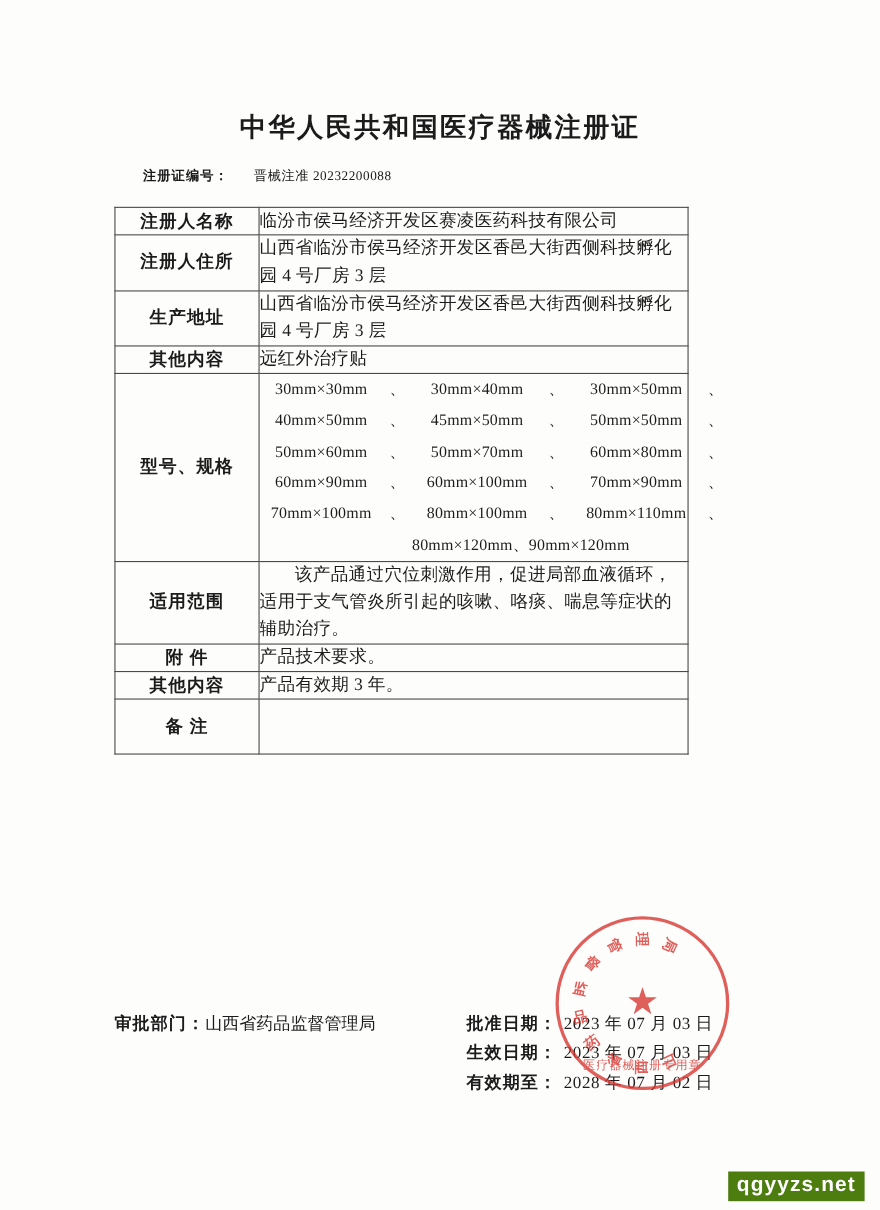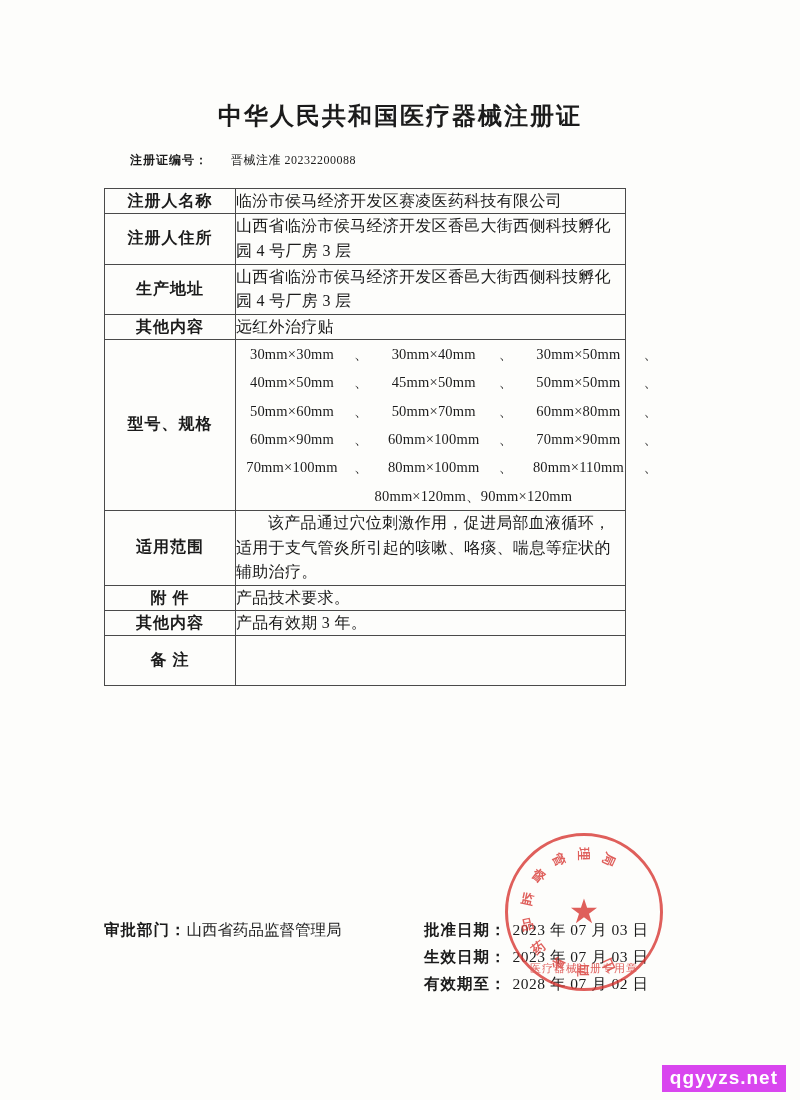--- a/index.html
+++ b/index.html
@@ -177,21 +177,21 @@
     right: 0;
     bottom: 12px;
     text-align: center;
     font-size: 11px;
     letter-spacing: 1px;
   }
   .watermark {
     position: absolute;
     right: 14px;
     bottom: 8px;
-    background: #d946ef;
+    background: #4d7c0f;
     color: #fff;
     font-size: 19px;
     font-weight: bold;
     padding: 2px 8px 3px;
     letter-spacing: 1px;
     font-family: "Liberation Sans", sans-serif;
   }
 </style>
 </head>
 <body>

